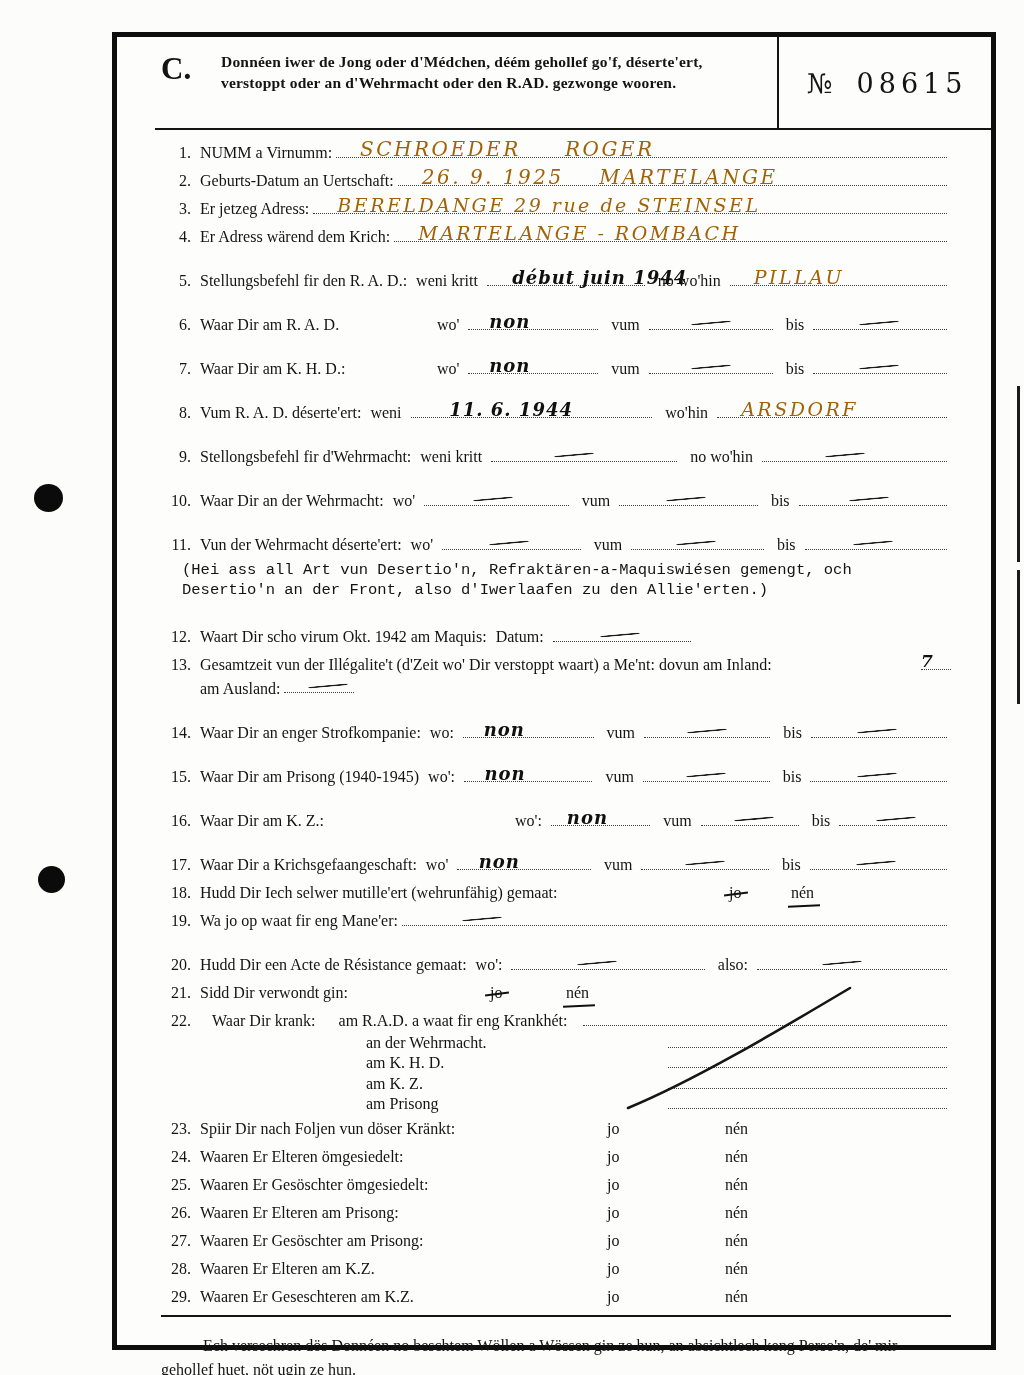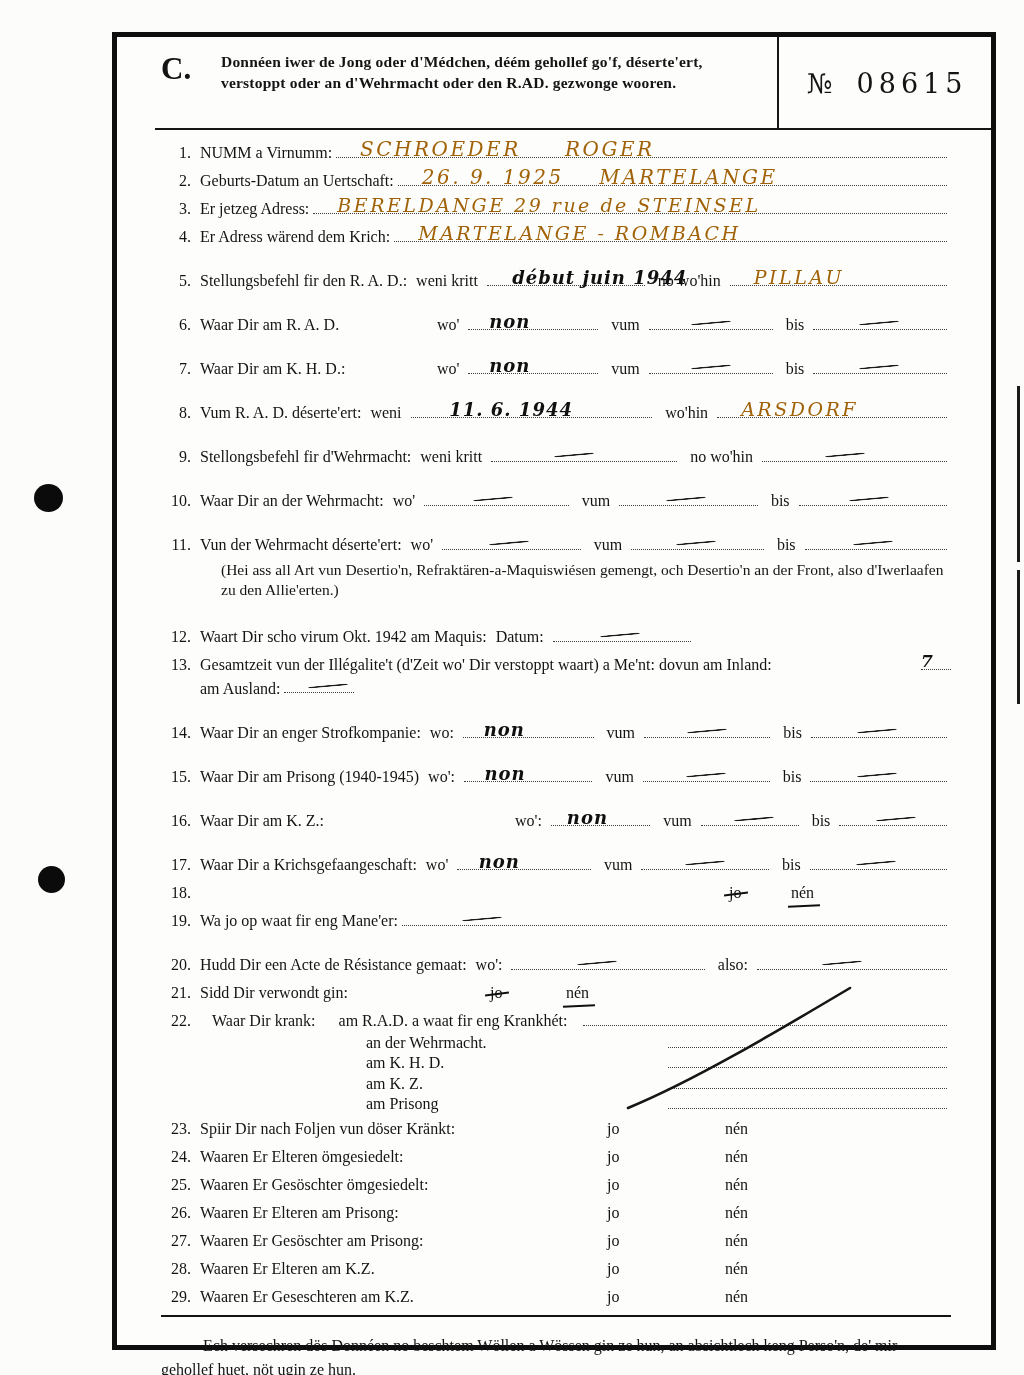--- a/index.html
+++ b/index.html
@@ -49,21 +49,21 @@
   .dash{position:absolute;left:34%;bottom:5px;width:40px;border-top:2.6px solid #1b1b1b;transform:rotate(-5deg);border-radius:50%/100%;}
 
   
   .row-1 .hw-caps,.row-2 .hw-caps{font-size:20px;}
   .row-6 .label,.row-7 .label{width:228px;}
   .row-16 .label{width:306px;}
   .row-8 .field:first-of-type .pre{margin-left:72px;}
   .row-5 .field:first-of-type{flex:1.35;} .row-5 .field:last-of-type{flex:1.25;}
   .row-12 .field{flex:1;} .row-12 .fill{flex:0 0 138px;}
   .row-19 .dash{left:11%;}
-  .note{margin:-3px 0 10px 60px;font-size:15.5px;line-height:1.32;max-width:788px;}
+  .note{margin:-3px 0 10px 21px;font-size:15.5px;line-height:1.32;max-width:788px;font-family:Liberation Mono, monospace;}
 
   
   .row-13b{display:flex;align-items:flex-start;margin:-4px 0 9px 39px;font-size:16px;line-height:19px;}
   .row-13b .fill{flex:0 0 70px;}
   .row-13 .fill{flex:0 0 30px;margin-right:0;}
   .row-13 .hw-script{left:0;font-size:17px;}
 
   
   .jn .opt-jo{flex:none;width:118px;margin-left:auto;}
   .jn .opt-nen{flex:none;width:226px;}
@@ -409,20 +409,21 @@
           </span>
           <span class="field">
             <span class="pre">bis</span>
             <span class="fill">
               <span class="dash"></span>
             </span>
           </span>
         </div>
         <div class="row row-18 jn">
           <span class="num">18.</span>
+          <span class="label">Hudd Dir Iech selwer mutille'ert (wehrunfähig) gemaat:</span>
           <span class="opt-jo"><span class="struck">jo</span></span>
           <span class="opt-nen"><span class="hand-underline">nén</span></span>
         </div>
         <div class="row row-19">
           <span class="num">19.</span>
           <span class="label">Wa jo op waat fir eng Mane'er:</span>
           <span class="field">
             <span class="fill">
               <span class="dash"></span>
             </span>

